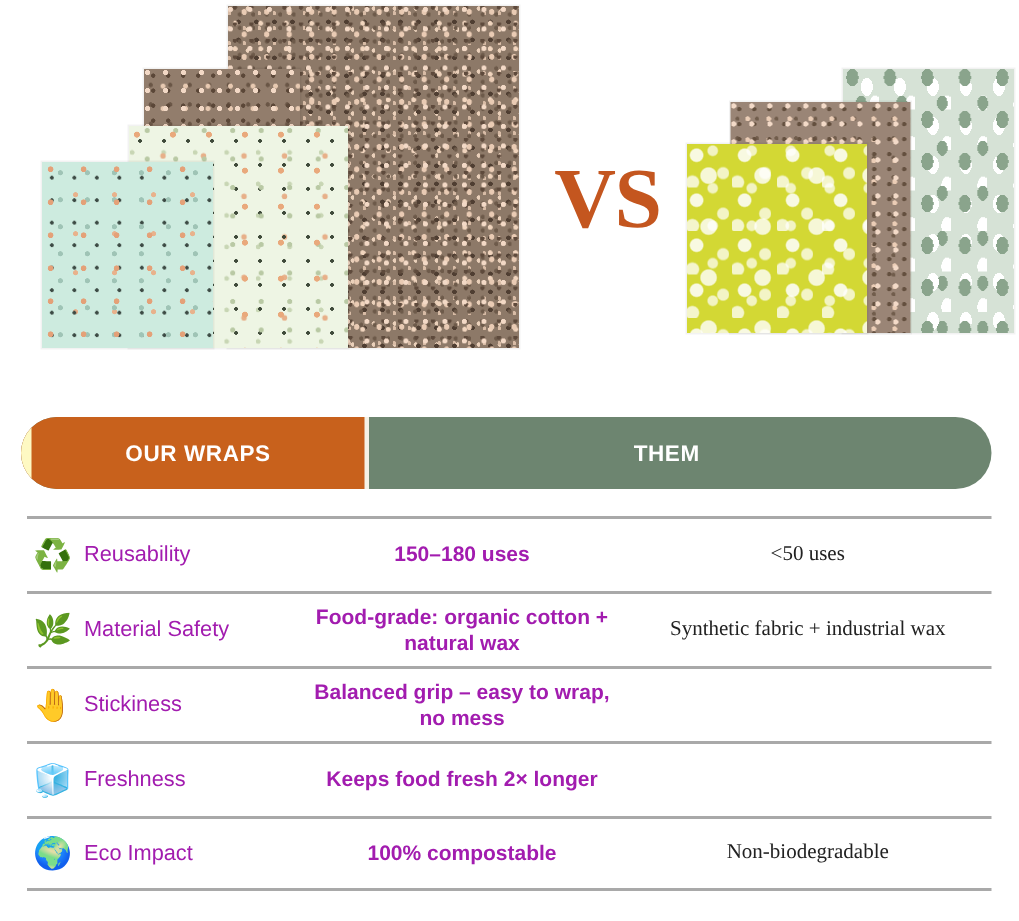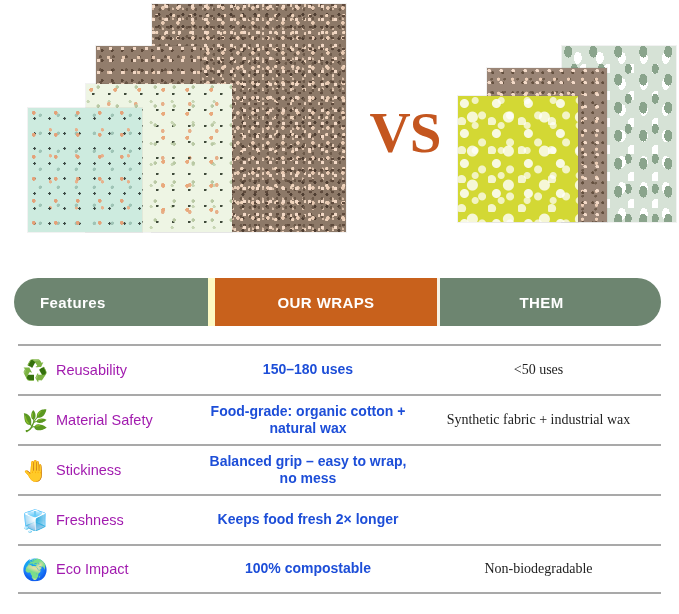--- a/index.html
+++ b/index.html
@@ -206,21 +206,21 @@
   }
   .feat-label {
     font-size: 14.5px;
     color: #a21caf;
   }
   .cell-ours {
     width: 216px;
     text-align: center;
     font-size: 14px;
     font-weight: 600;
-    color: #1d4ed8;
+    color: #a21caf;
     line-height: 1.25;
     box-sizing: border-box;
     padding: 6px 4px;
   }
   .cell-them {
     flex: 1;
     text-align: center;
     font-size: 14px;
     color: #222222;
     line-height: 1.25;
@@ -247,21 +247,20 @@
     <div class="wrap-sheet sheet-sage"></div>
     <div class="wrap-sheet sheet-brown-r"></div>
     <div class="wrap-sheet sheet-chartreuse"></div>
   </div>
 
 </div>
 
 <div id="table-wrap">
 
   <div id="header-bar">
-    <div class="hdr-cell" id="hdr-features">Features</div>
     <div class="hdr-cell" id="hdr-ours">OUR WRAPS</div>
     <div class="hdr-cell" id="hdr-them">THEM</div>
   </div>
 
   <div id="rows">
 
     <div class="row">
       <div class="cell-feature">
         <span class="feat-icon">♻️</span>
         <span class="feat-label">Reusability</span>

